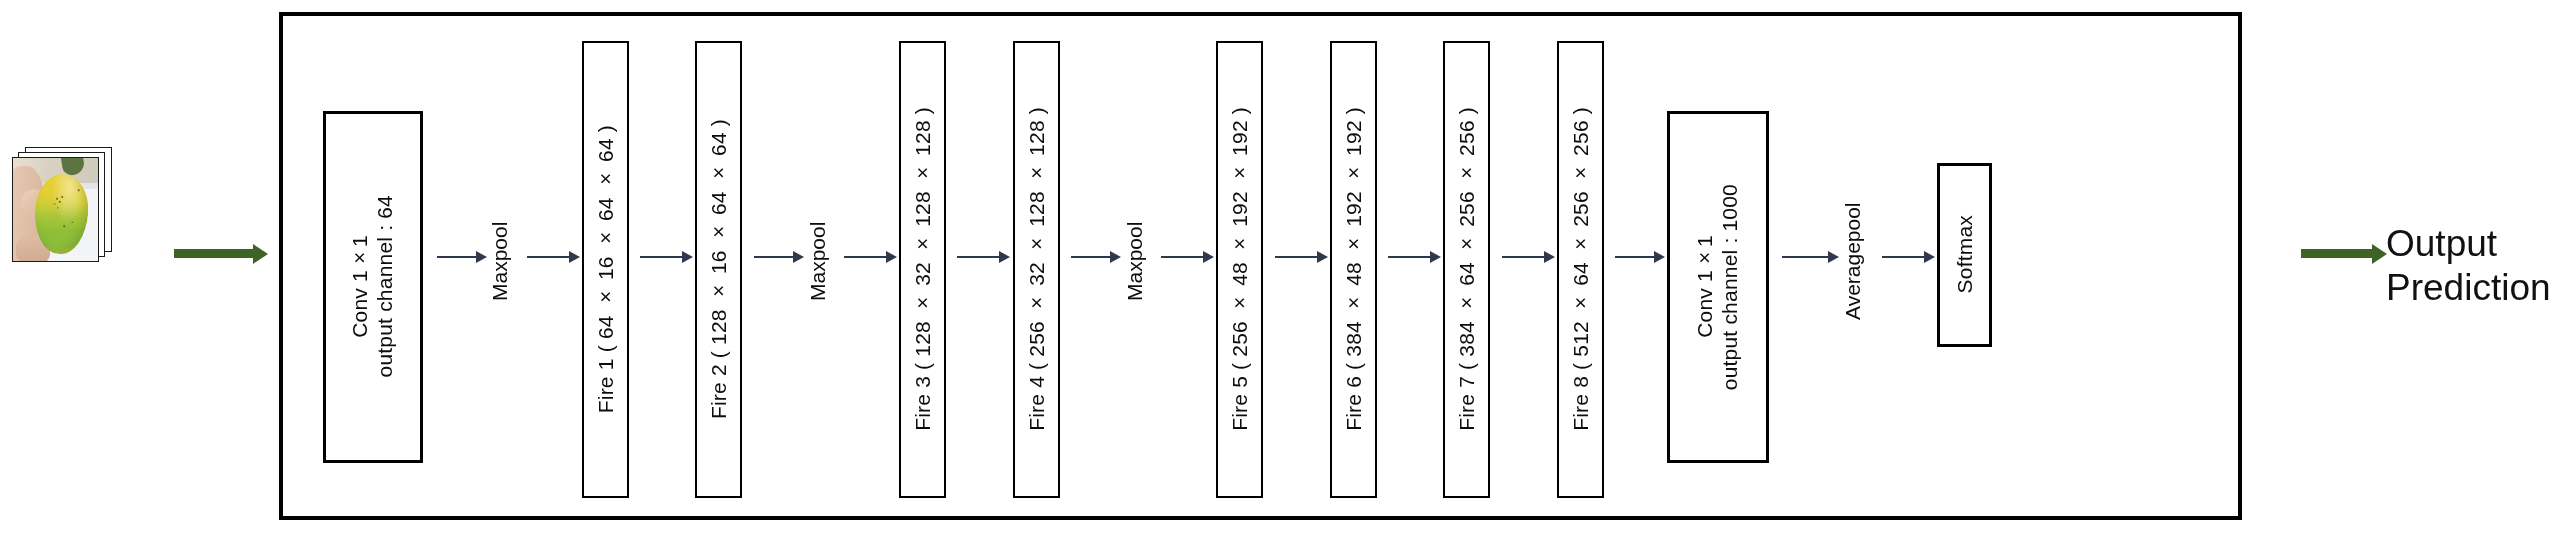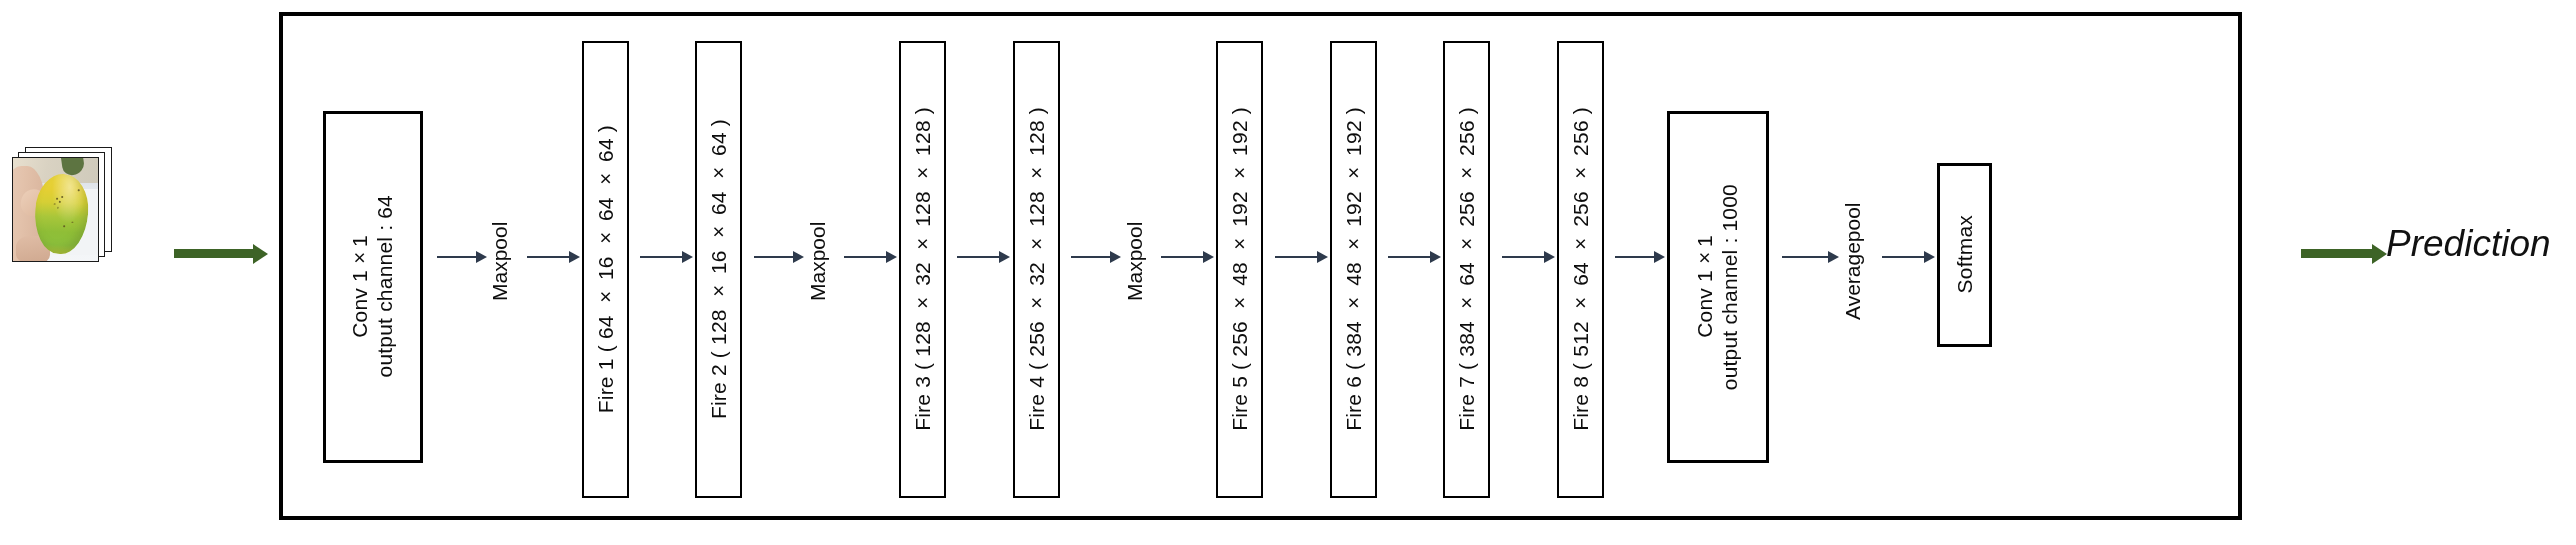--- a/index.html
+++ b/index.html
@@ -189,21 +189,21 @@
     position: absolute;
     left: 2386px;
     top: 222px;
     width: 189px;
     font-size: 37px;
     line-height: 1.18;
     color: #111111;
     text-align: left;
   }
   #output-prediction .l1 { display: block; }
-  #output-prediction .l2 { display: block; font-style: italic; }
+  #output-prediction .l2 { display: block; }
 </style>
 </head>
 <body>
 
 <div id="canvas">
 
   <div id="input-stack">
     <div class="stack-sheet s3"></div>
     <div class="stack-sheet s2"></div>
     <div class="stack-sheet s1">
@@ -307,17 +307,18 @@
 
     <div class="block" style="left:1654px; top:147px; width:55px; height:184px;">
       <span class="vlabel">Softmax</span>
     </div>
 
   </div>
 
   <div class="arrow-green" style="left:2301px; top:249px; width:72px;"></div>
 
   <div id="output-prediction">
+    <span class="l1">Output</span>
     <span class="l2">Prediction</span>
   </div>
 
 </div>
 
 
 </body></html>

